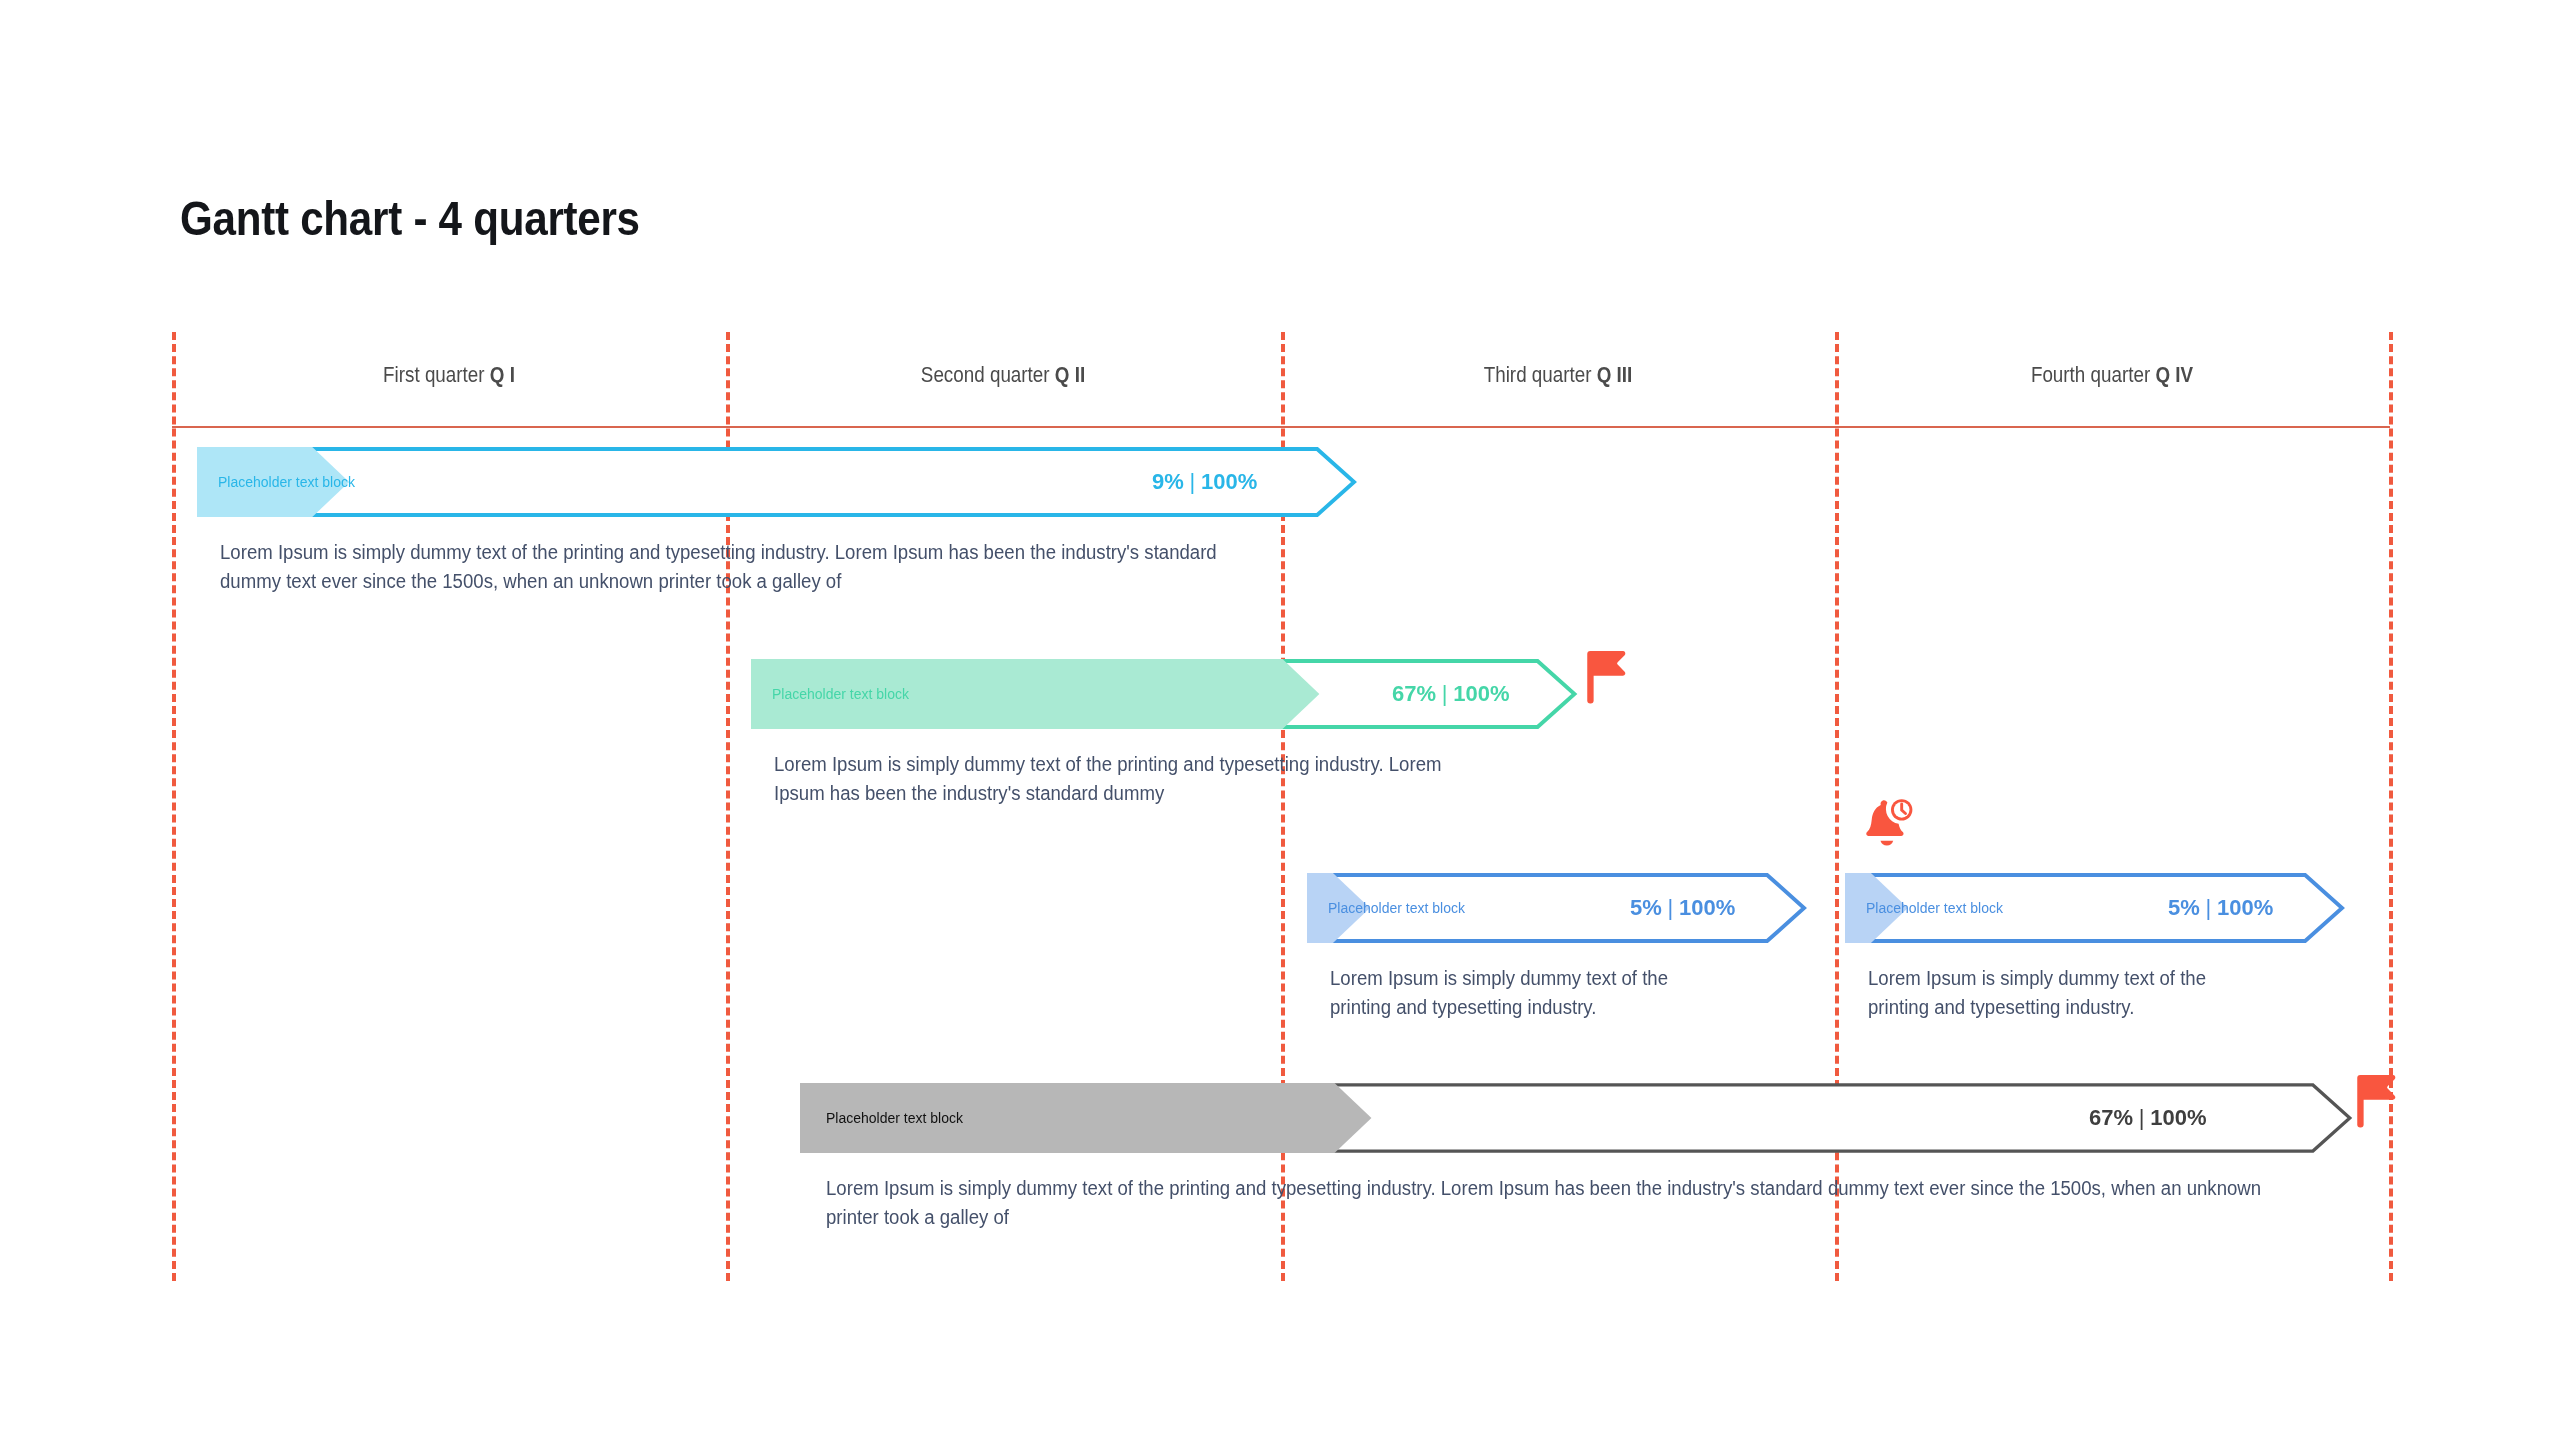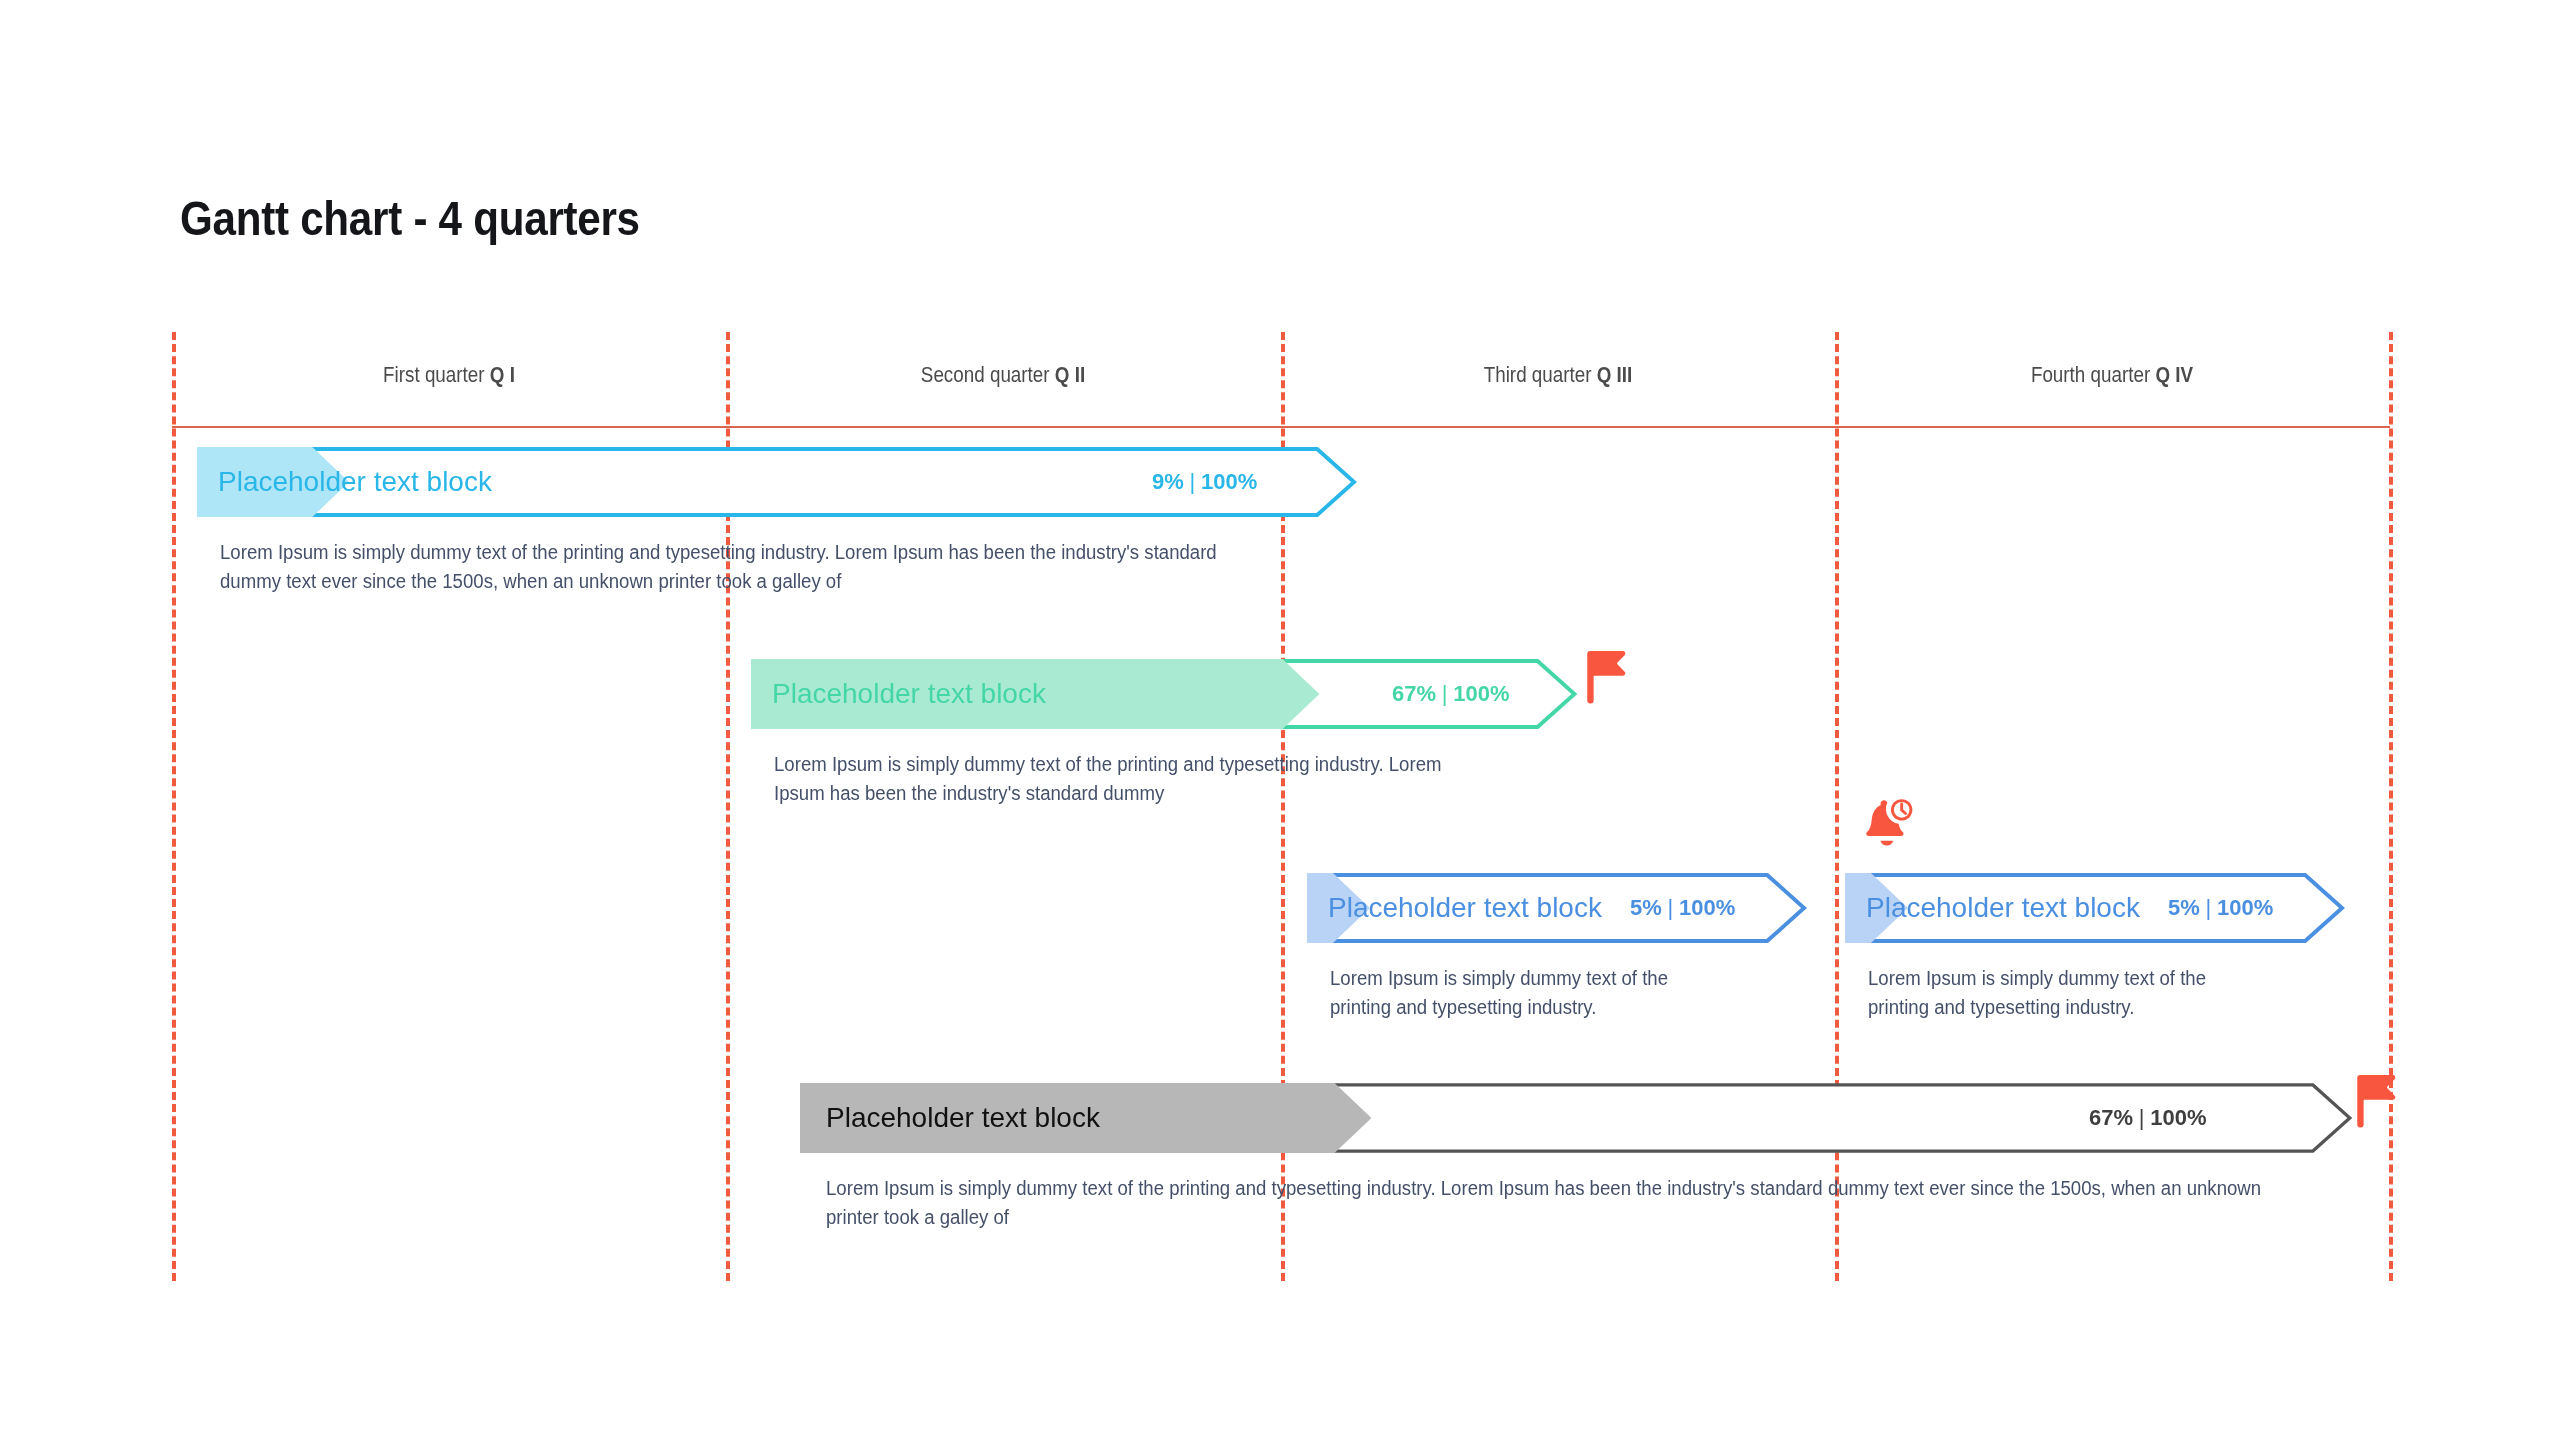--- a/index.html
+++ b/index.html
@@ -85,21 +85,21 @@
     top: 0;
     overflow: visible;
   }
 
   .bar-label {
     position: absolute;
     top: 0;
     height: 70px;
     display: flex;
     align-items: center;
-    font-size: 28px;
+    font-size: 14px;
     white-space: nowrap;
     pointer-events: none;
   }
 
   .bar-pct {
     position: absolute;
     top: 0;
     height: 70px;
     display: flex;
     align-items: center;

